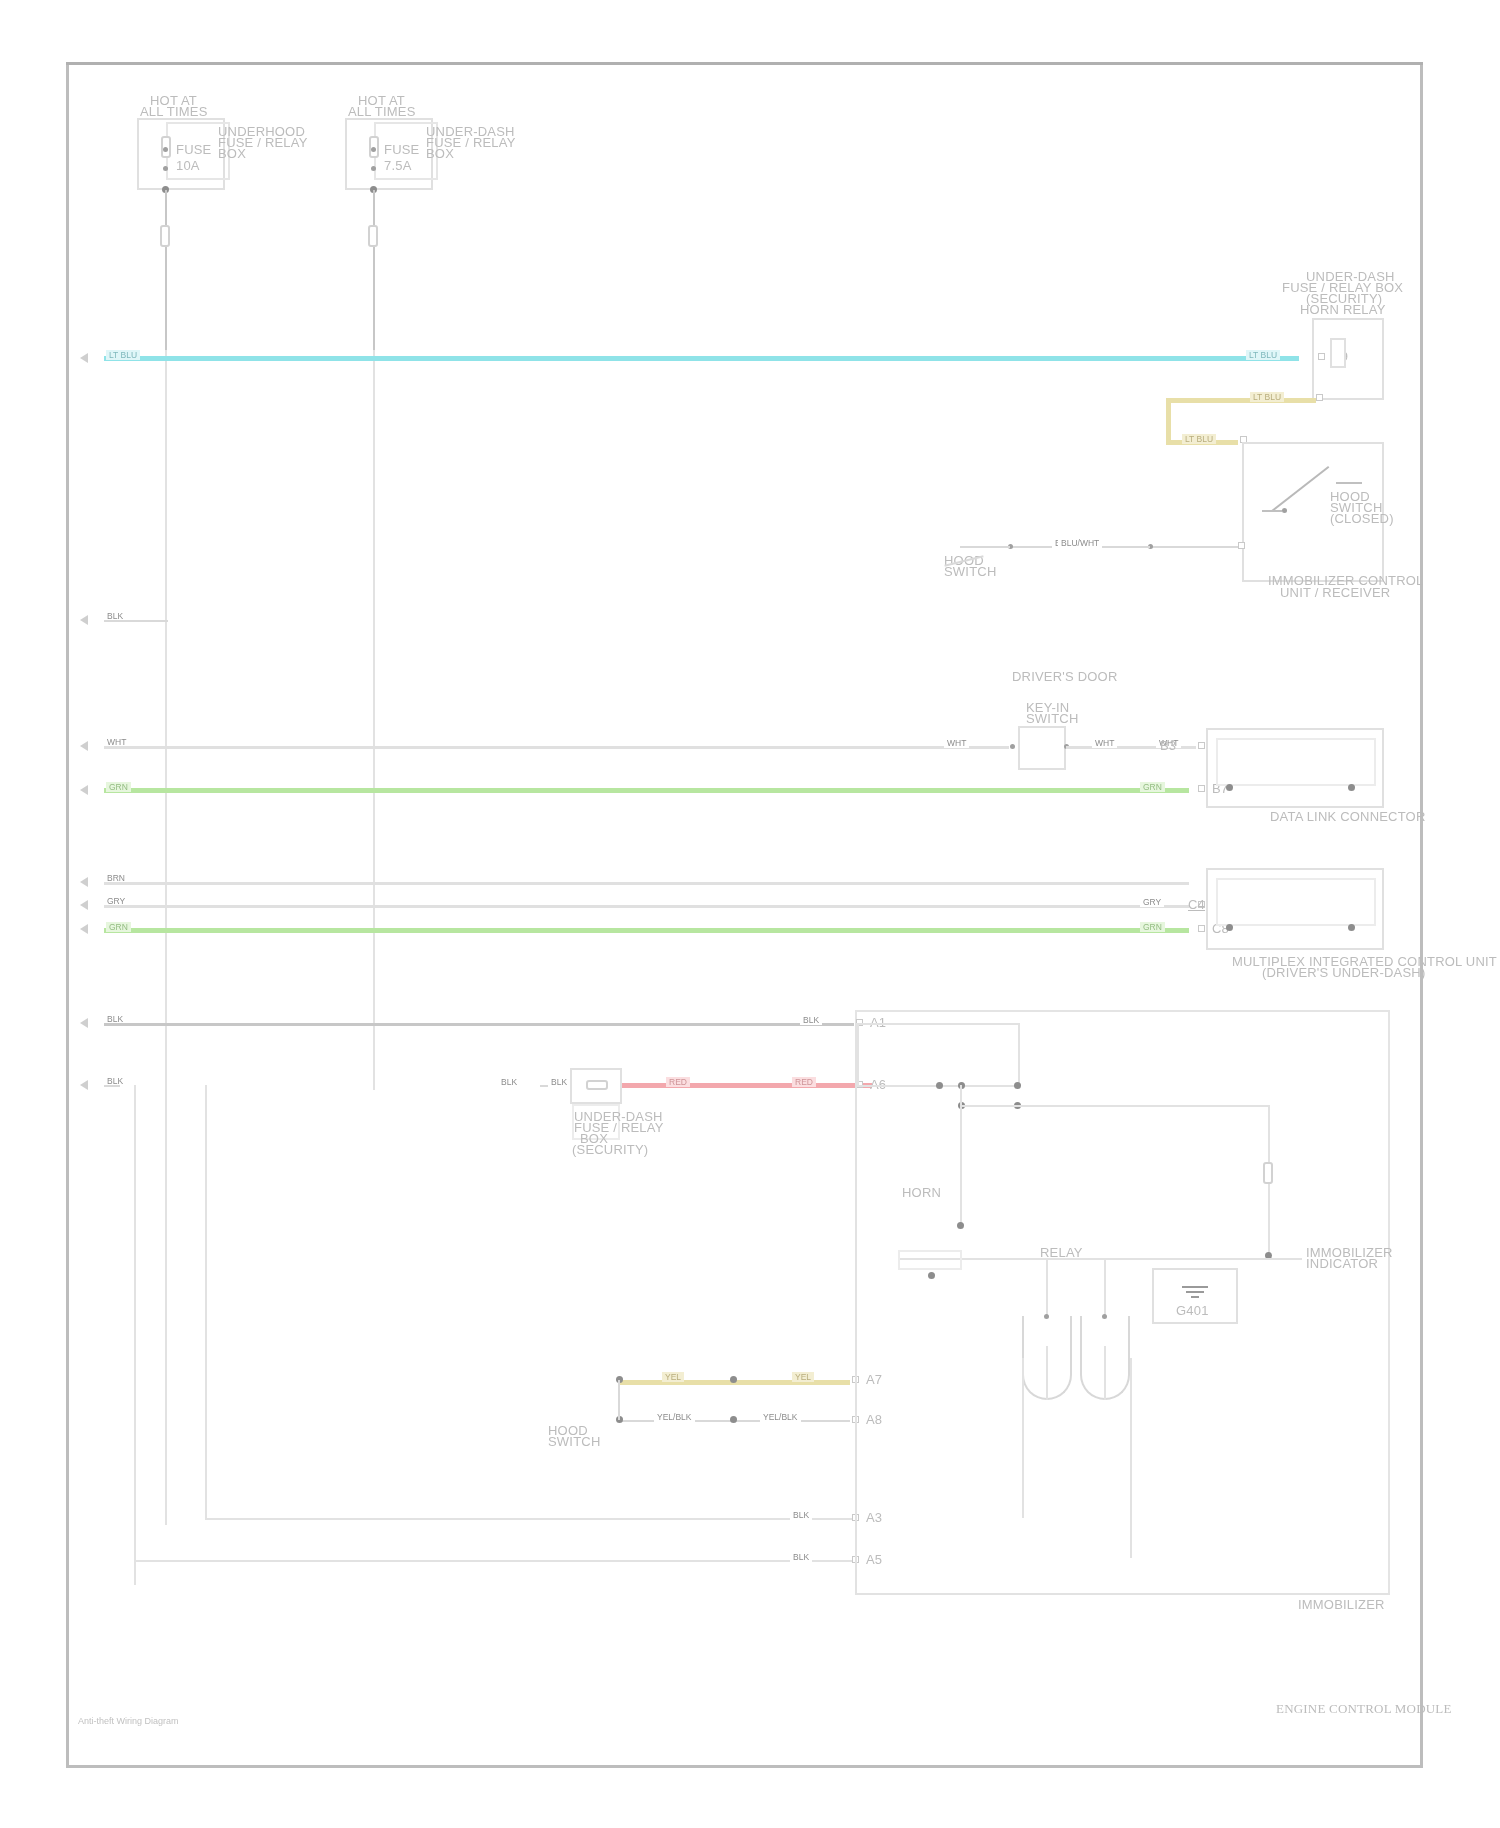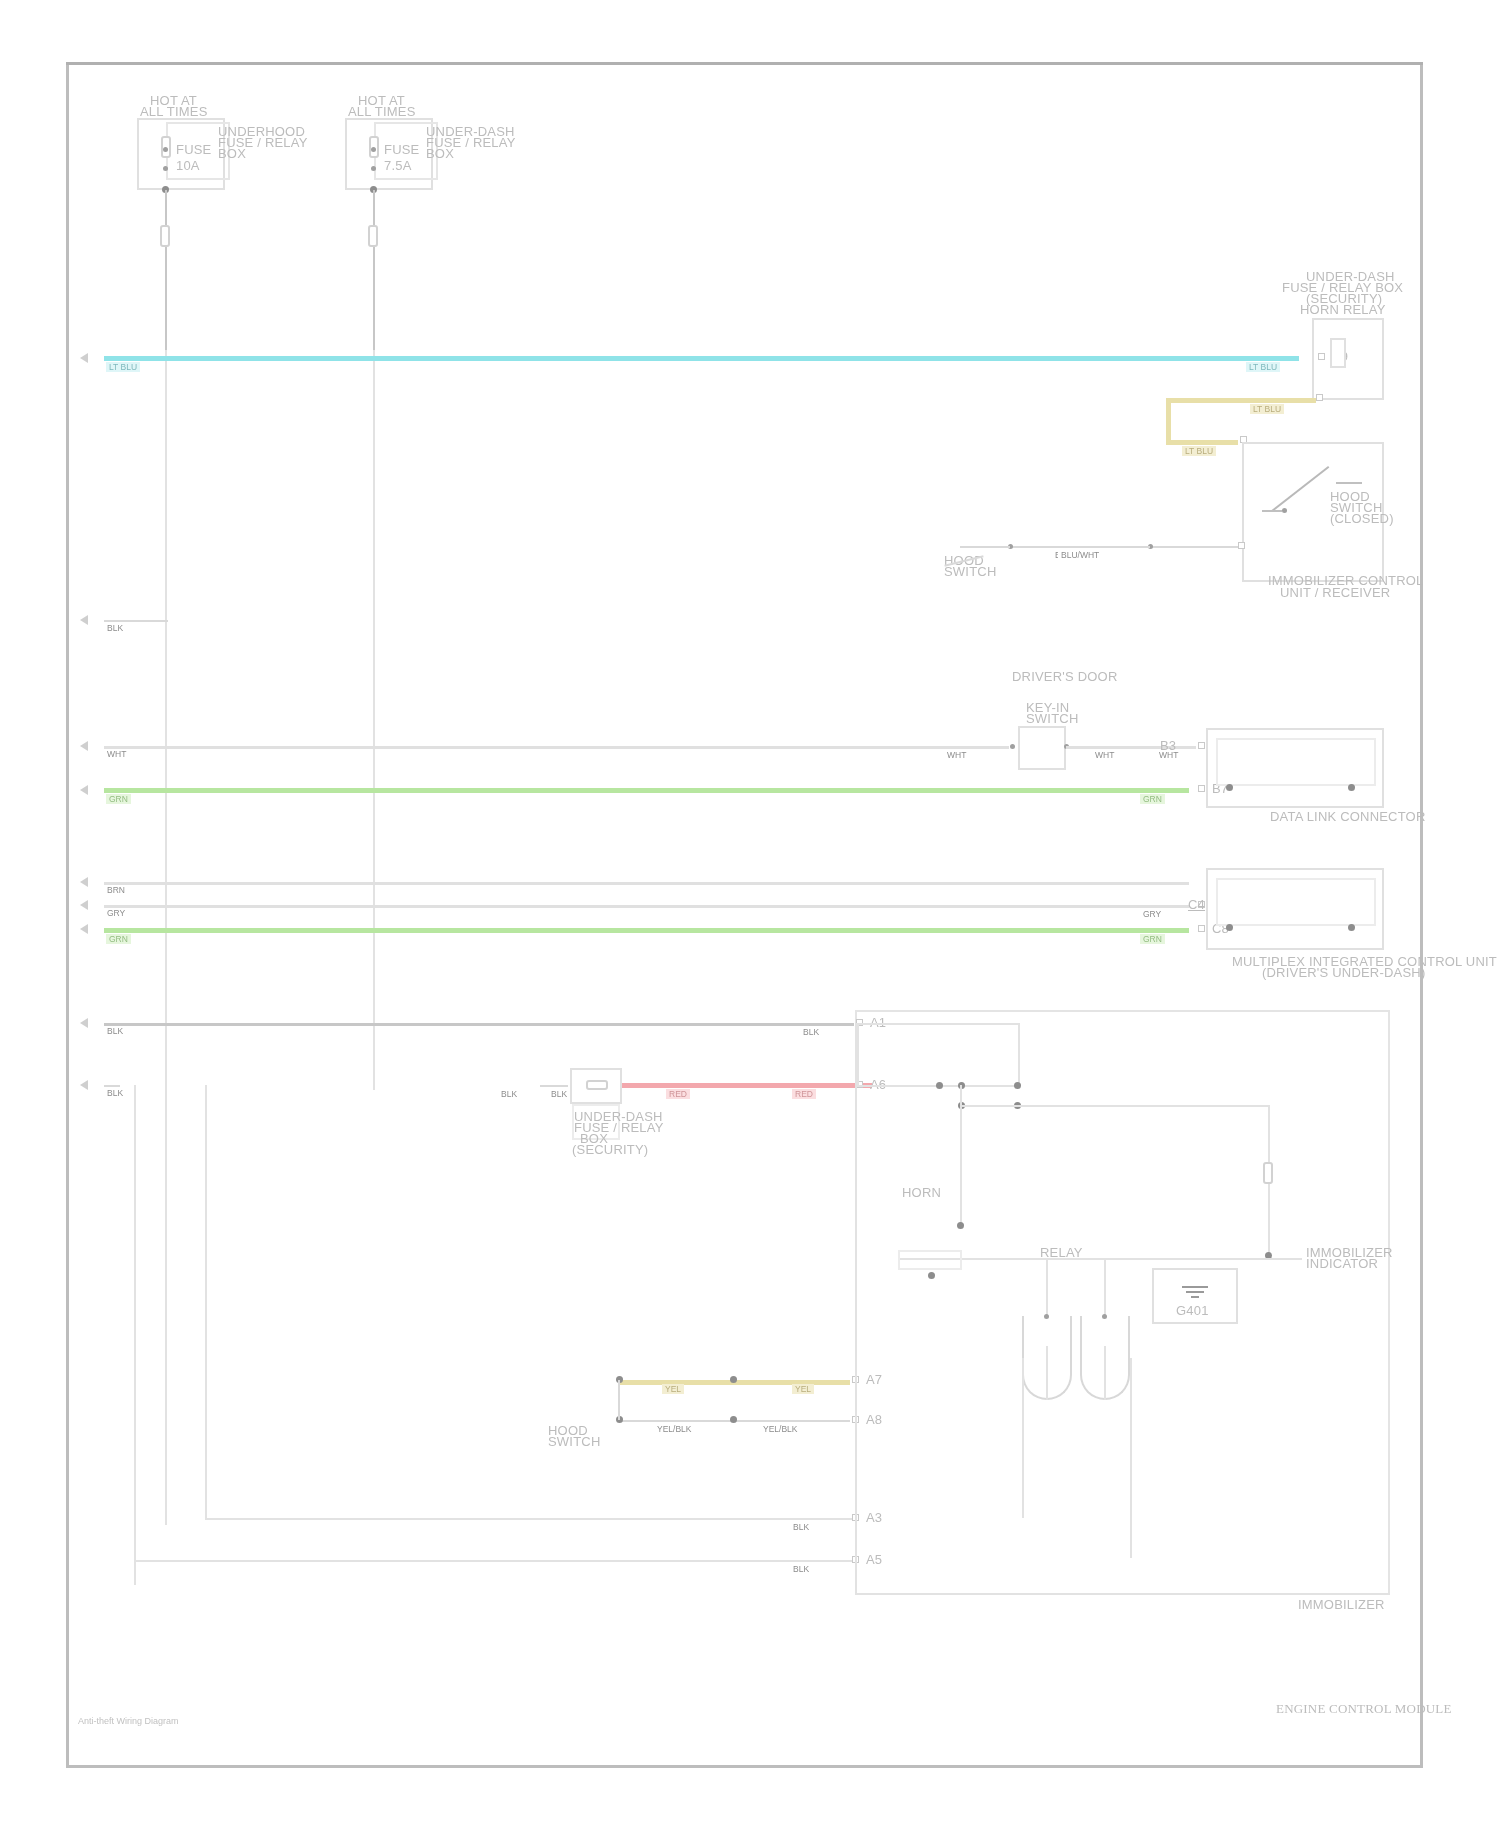--- a/index.html
+++ b/index.html
@@ -58,21 +58,20 @@
 
   
   .chip{
     position:absolute;
     font-size:8.5px;
     color:#8c8c8c;
     background:#ffffff;
     padding:0 3px;
     white-space:nowrap;
     font-family:"Liberation Sans",sans-serif;
-    margin-top:12px;
   }
   .chip.on-cyan{background:#dff6f8;color:#7fb8bc;}
   .chip.on-green{background:#e6f6dd;color:#94bd83;}
   .chip.on-red{background:#fbdee0;color:#cf9498;}
   .chip.on-yellow{background:#f3eed2;color:#b9ae7e;}
 
   
   .dot{
     position:absolute;
     width:7px;height:7px;border-radius:50%;

